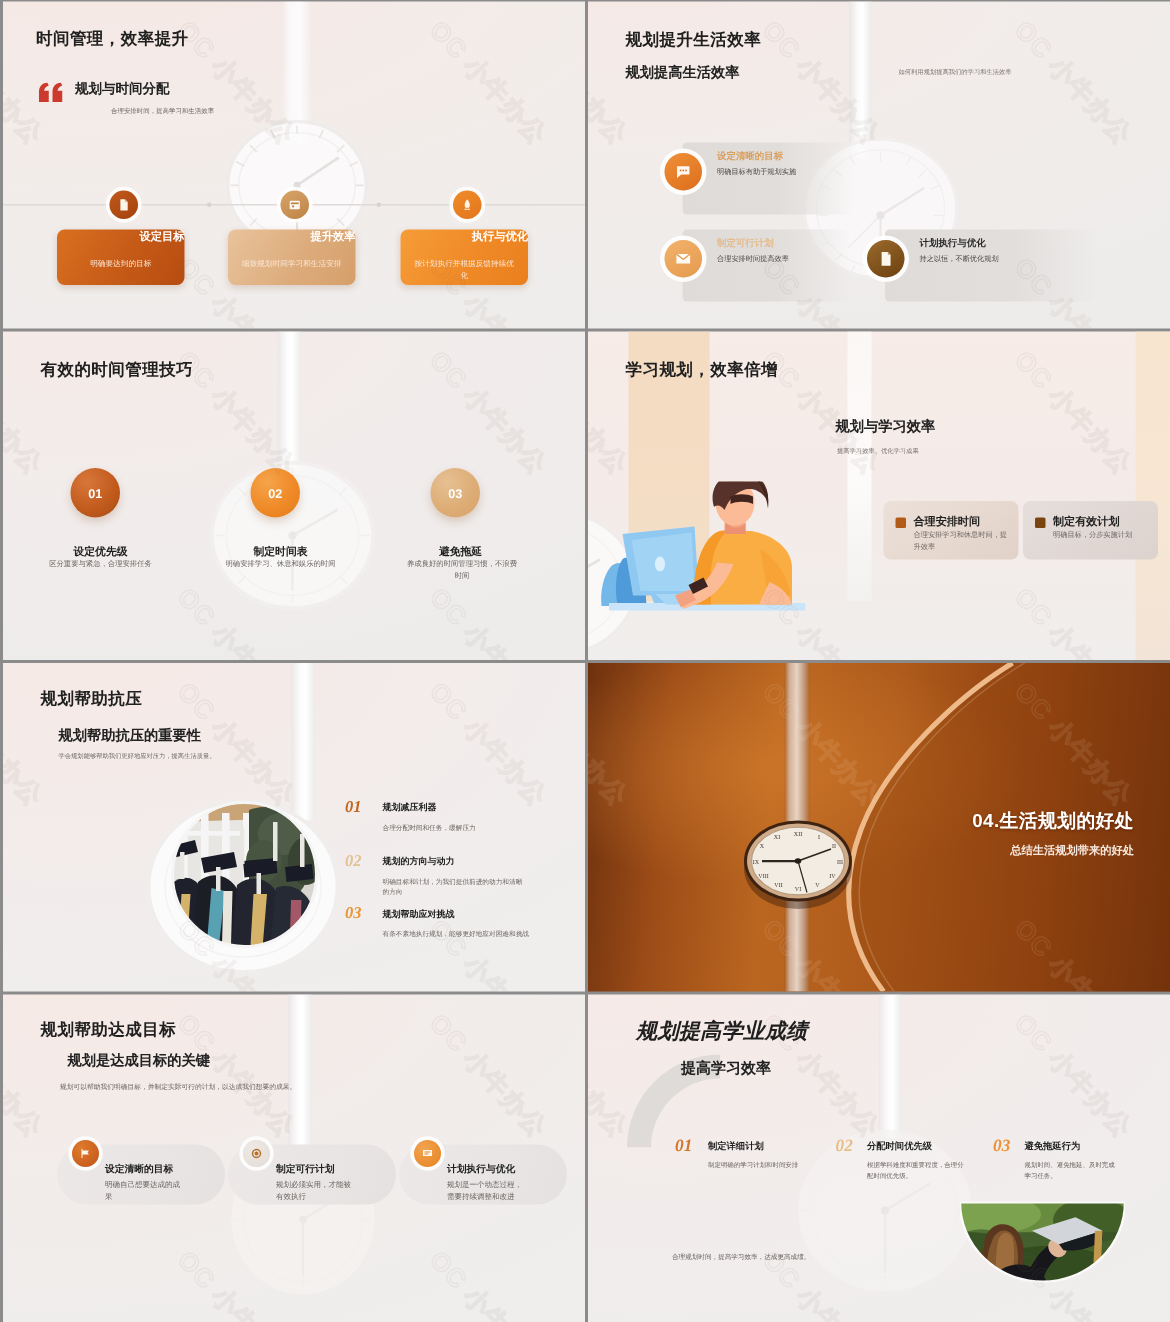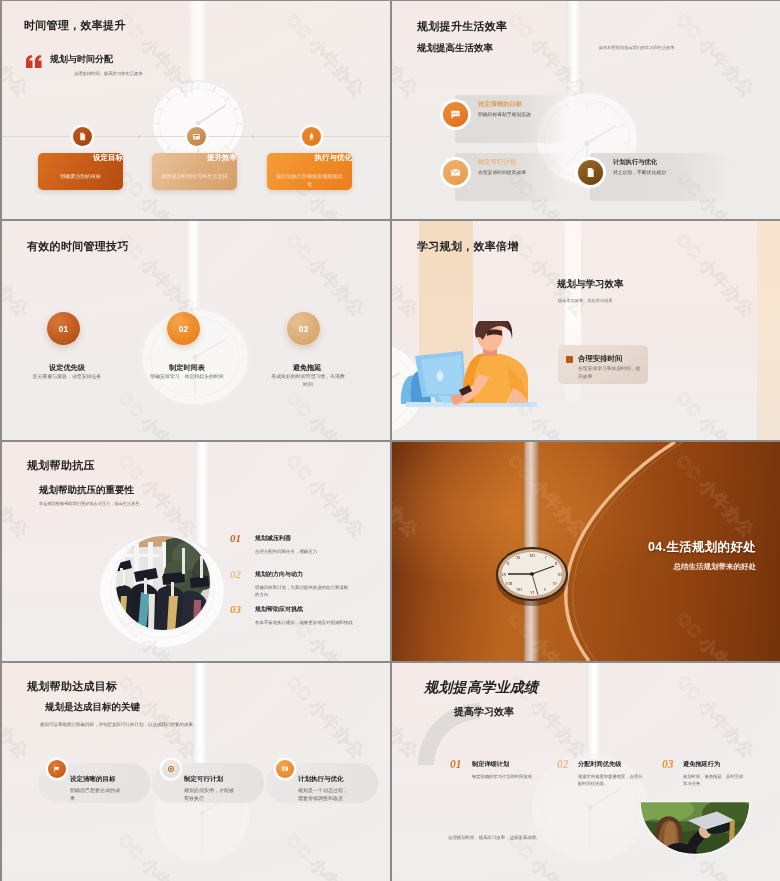--- a/index.html
+++ b/index.html
@@ -68,21 +68,21 @@
       box-shadow:0 3px 6px rgba(150,100,60,.25);}
   .s3 .lbl{position:absolute;text-align:center;font-size:7.2px;font-weight:bold;color:#1f1f1f;z-index:4;}
   .s3 .txt{position:absolute;text-align:center;font-size:4.9px;color:#6a6461;line-height:1.55;z-index:4;word-break:break-all;}
 
   
   .s4{background:linear-gradient(180deg,#f7ece7 0%,#f4ebe8 50%,#f0eeed 100%);}
   .s4 .bnd{position:absolute;top:0;z-index:1;}
   .s4-title{left:25px;top:18px;font-size:11px;}
   .s4-sub{left:165px;top:57px;font-size:9.5px;}
   .s4-desc{left:166px;top:77px;font-size:4.2px;color:#7a726d;}
-  .s4 .cbox{position:absolute;top:124px;height:39px;border-radius:5px;z-index:4;}
+  .s4 .cbox{position:absolute;top:113px;height:39px;border-radius:5px;z-index:4;margin-left:31px;}
   .s4 .cbox .sq{position:absolute;left:8px;top:11px;width:7px;height:7px;border-radius:1px;}
   .s4 .cbox .cl{position:absolute;left:20px;top:9px;font-size:7.4px;font-weight:bold;color:#1f1f1f;}
   .s4 .cbox .ct{position:absolute;left:20px;top:20px;right:6px;font-size:4.8px;color:#6d6662;line-height:1.6;word-break:break-all;}
 
   
   .s5{background:radial-gradient(ellipse 120% 120% at 12% -10%, #f7e9e4 0%, #f3eceb 50%, #efeeed 100%);}
   .s5 .rod{position:absolute;left:192px;top:0;width:16px;height:105px;
       background:linear-gradient(90deg,#eae7e6 0%,#fdfcfc 40%,#ffffff 60%,#ecebea 100%);z-index:1;}
   .s5-title{left:25px;top:16px;font-size:11px;}
   .s5-sub{left:37px;top:42px;font-size:9.5px;}
@@ -392,20 +392,25 @@
 
     <div class="s-title s4-title">学习规划，效率倍增</div>
     <div class="s-sub s4-sub">规划与学习效率</div>
     <div class="s-desc s4-desc">提高学习效率、优化学习成果</div>
 
     <div class="cbox" style="left:166px;width:90px;background:linear-gradient(145deg,#ece0d8 0%,#e6d8cf 60%,#e1d1c8 100%)">
       <div class="sq" style="background:#b25a18"></div>
       <div class="cl">合理安排时间</div>
       <div class="ct">合理安排学习和休息时间，提升效率</div>
     </div>
+    <div class="cbox" style="left:259px;width:90px;background:linear-gradient(145deg,#e6dedb 0%,#e0d7d3 60%,#dcd2ce 100%)">
+      <div class="sq" style="background:#7a4410"></div>
+      <div class="cl">制定有效计划</div>
+      <div class="ct">明确目标，分步实施计划</div>
+    </div>
     <div class="wm">
         <i style="left:-40px;top:8px">OC 小牛办公</i>
         <i style="left:128px;top:8px">OC 小牛办公</i>
         <i style="left:296px;top:8px">OC 小牛办公</i>
         <i style="left:-40px;top:166px">OC 小牛办公</i>
         <i style="left:128px;top:166px">OC 小牛办公</i>
         <i style="left:296px;top:166px">OC 小牛办公</i>
       </div>
   </div>
 

